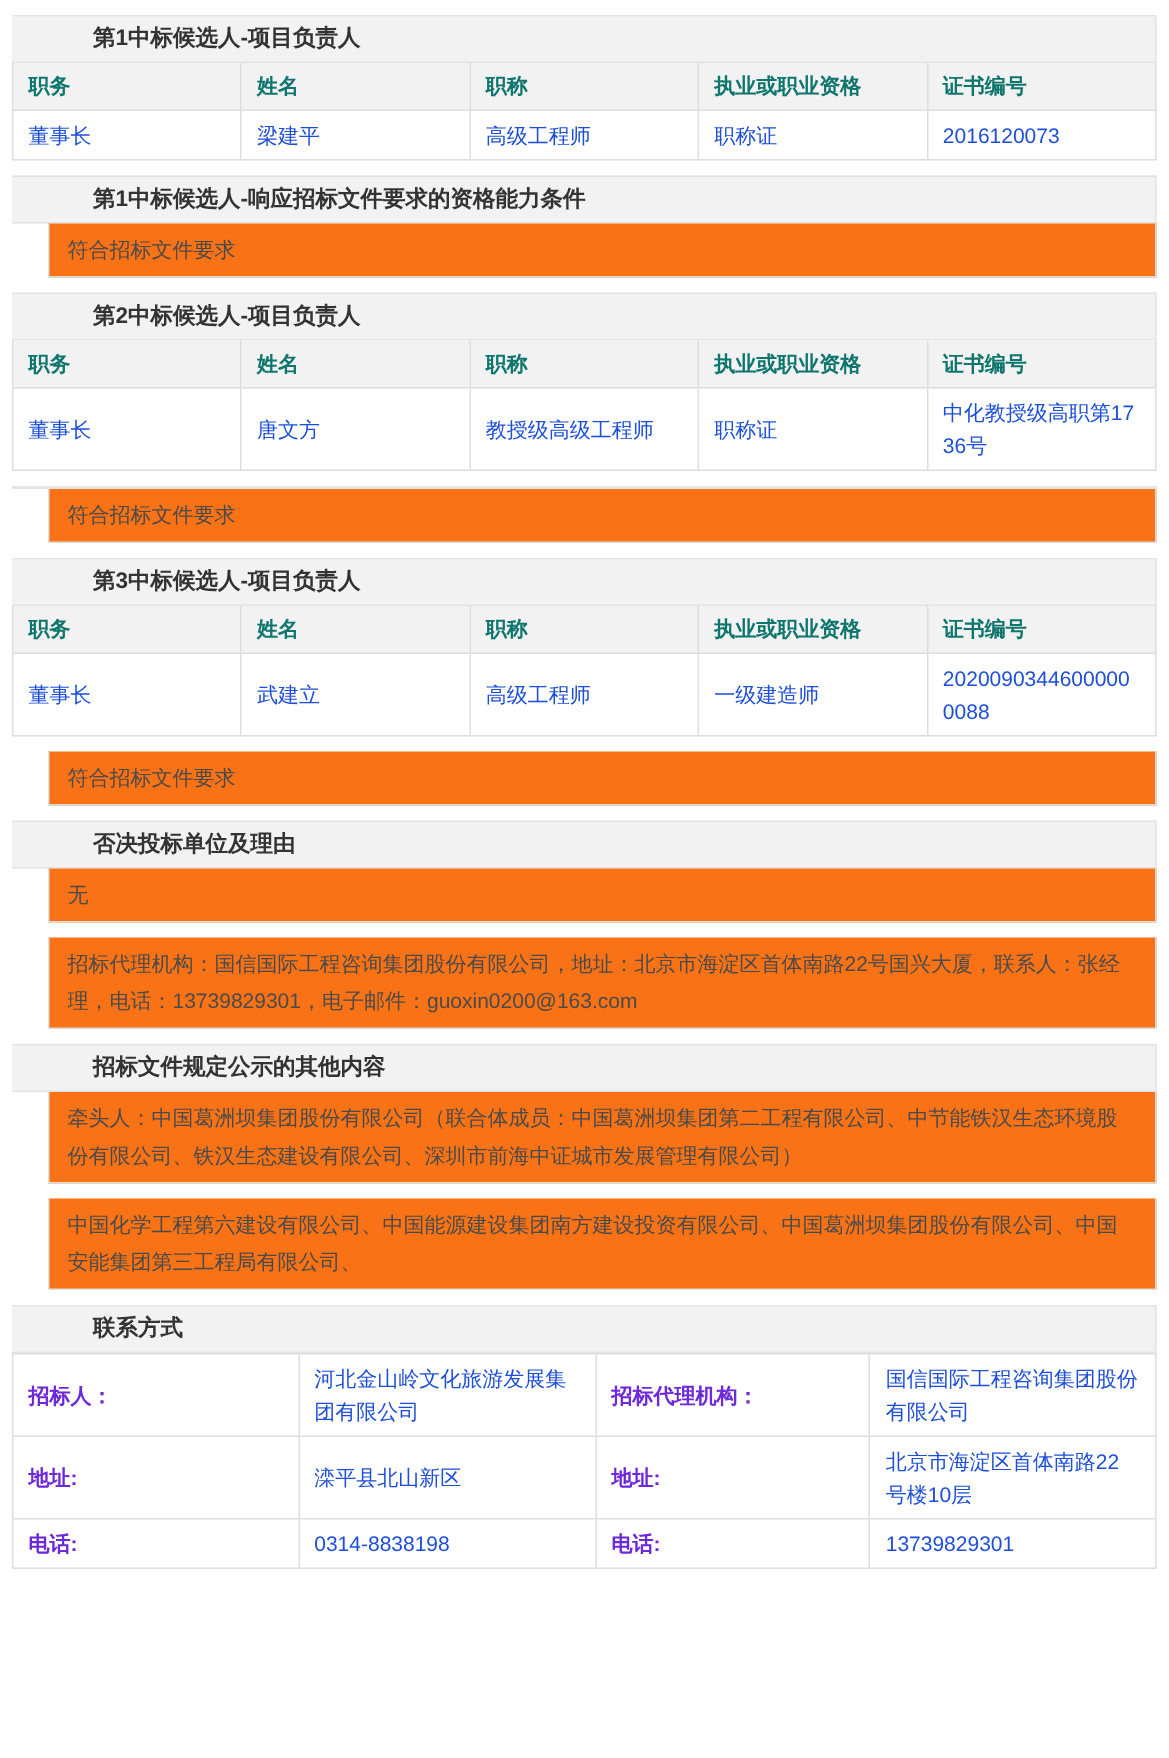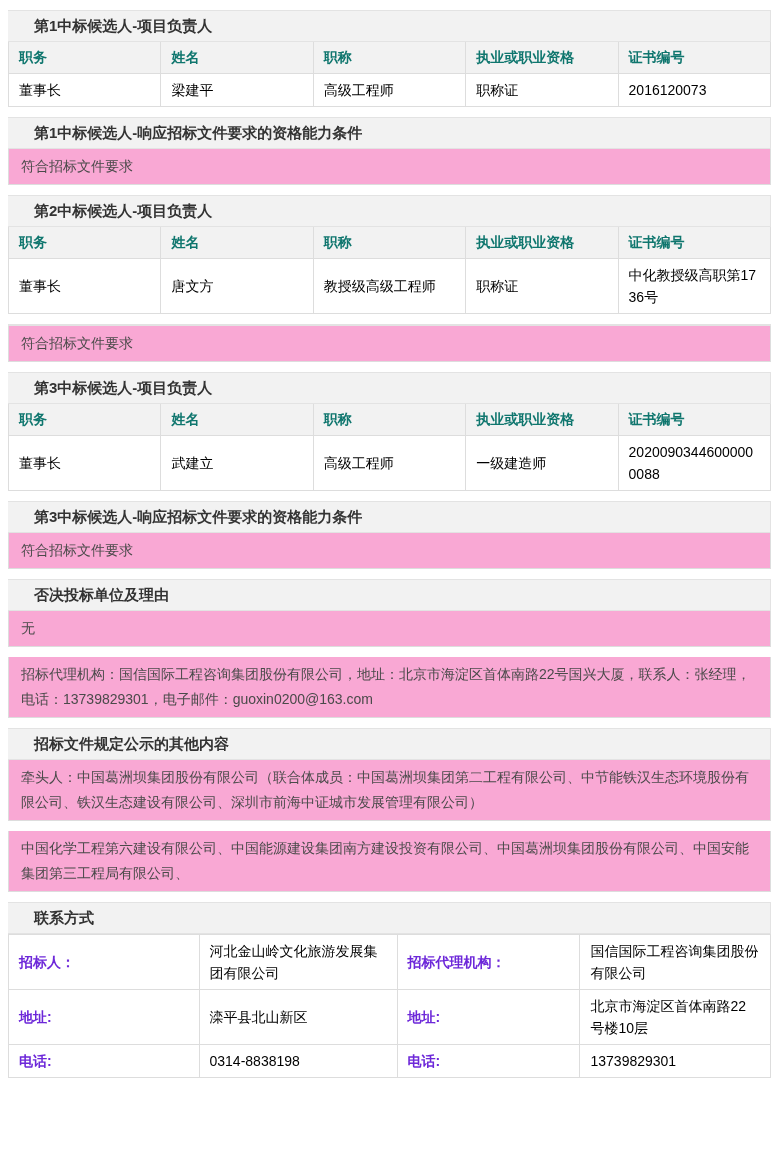--- a/index.html
+++ b/index.html
@@ -10,42 +10,44 @@
     width:779px;
   }
   .page { width:779px; padding:10px 8px 0 8px; }
   .block { margin-bottom:10px; }
   .sec-header {
     display:flex;
     align-items:center;
     background:#f2f2f2;
     border:1px solid #e3e3e3;
     border-left:none;
+    gap:28px;
   }
   .accent {
     width:5px;
     flex:none;
     background:#999999;
   }
   .sec-title {
     padding:5px 10px 5px 21px;
     font-size:15px;
     font-weight:bold;
     color:#333333;
     line-height:20px;
   }
   .sec-body {
     border:1px solid #dddddd;
     border-top:none;
-    background:#f9a8d4;
+    background:#f97316;
     padding:5px 12px;
     font-size:14px;
     line-height:25px;
     color:#4a4a4a;
     word-break:break-all;
+    margin-left:24px;
   }
   table {
     width:100%;
     border-collapse:collapse;
     table-layout:fixed;
     background:#ffffff;
     font-size:14px;
   }
   th, td {
     border:1px solid #dddddd;
@@ -55,21 +57,21 @@
     word-break:break-all;
   }
   thead th {
     background:#f2f2f2;
     border-top:none;
     font-weight:bold;
     color:#0f766e;
     line-height:21px;
     font-size:14px;
   }
-  td { line-height:22px; color:#000000; }
+  td { line-height:22px; color:#1d4ed8; }
   td.lbl { font-weight:bold; color:#6d28d9; }
 </style>
 </head>
 <body>
 
 <div class="page">
 
   <section class="block">
     <div class="sec-header">
       <span class="accent"></span>
@@ -181,24 +183,20 @@
           <td>武建立</td>
           <td>高级工程师</td>
           <td>一级建造师</td>
           <td>20200903446000000088</td>
         </tr>
       </tbody>
     </table>
   </section>
 
   <section class="block">
-    <div class="sec-header">
-      <span class="accent"></span>
-      <span class="sec-title">第3中标候选人-响应招标文件要求的资格能力条件</span>
-    </div>
     <div class="sec-body">符合招标文件要求</div>
   </section>
 
   <section class="block">
     <div class="sec-header">
       <span class="accent"></span>
       <span class="sec-title">否决投标单位及理由</span>
     </div>
     <div class="sec-body">无</div>
   </section>

